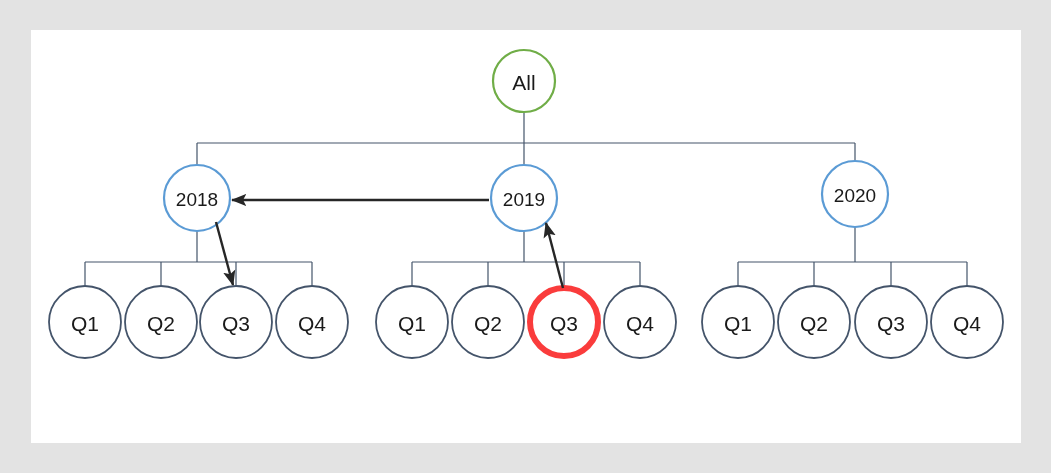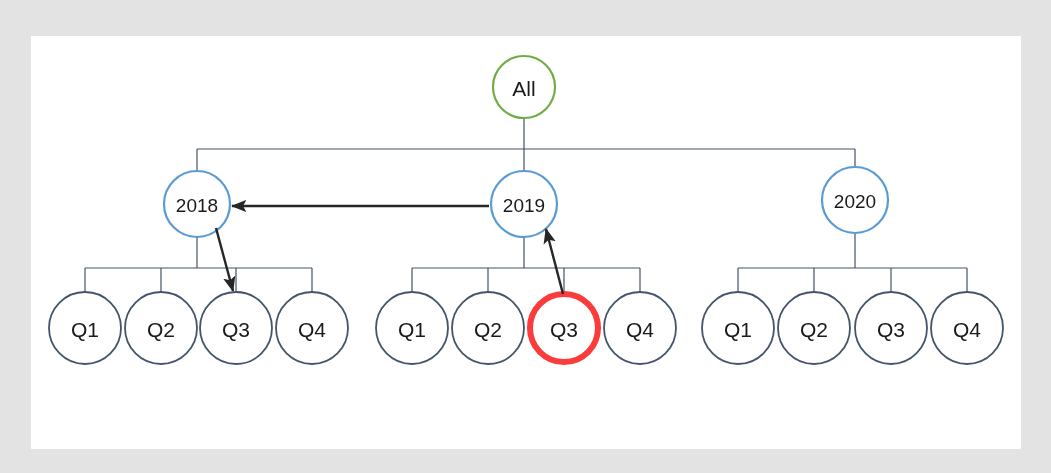--- a/index.html
+++ b/index.html
@@ -10,21 +10,20 @@
     width: 1051px;
     height: 473px;
     overflow: hidden;
     font-family: "Liberation Sans", sans-serif;
   }
   #page {
     position: relative;
     width: 1051px;
     height: 389px;
     background: #e3e3e3;
-    margin-top: 6px;
   }
   #canvas {
     position: absolute;
     left: 31px;
     top: 30px;
     width: 990px;
     height: 413px;
     background: #ffffff;
   }
   #diagram {

